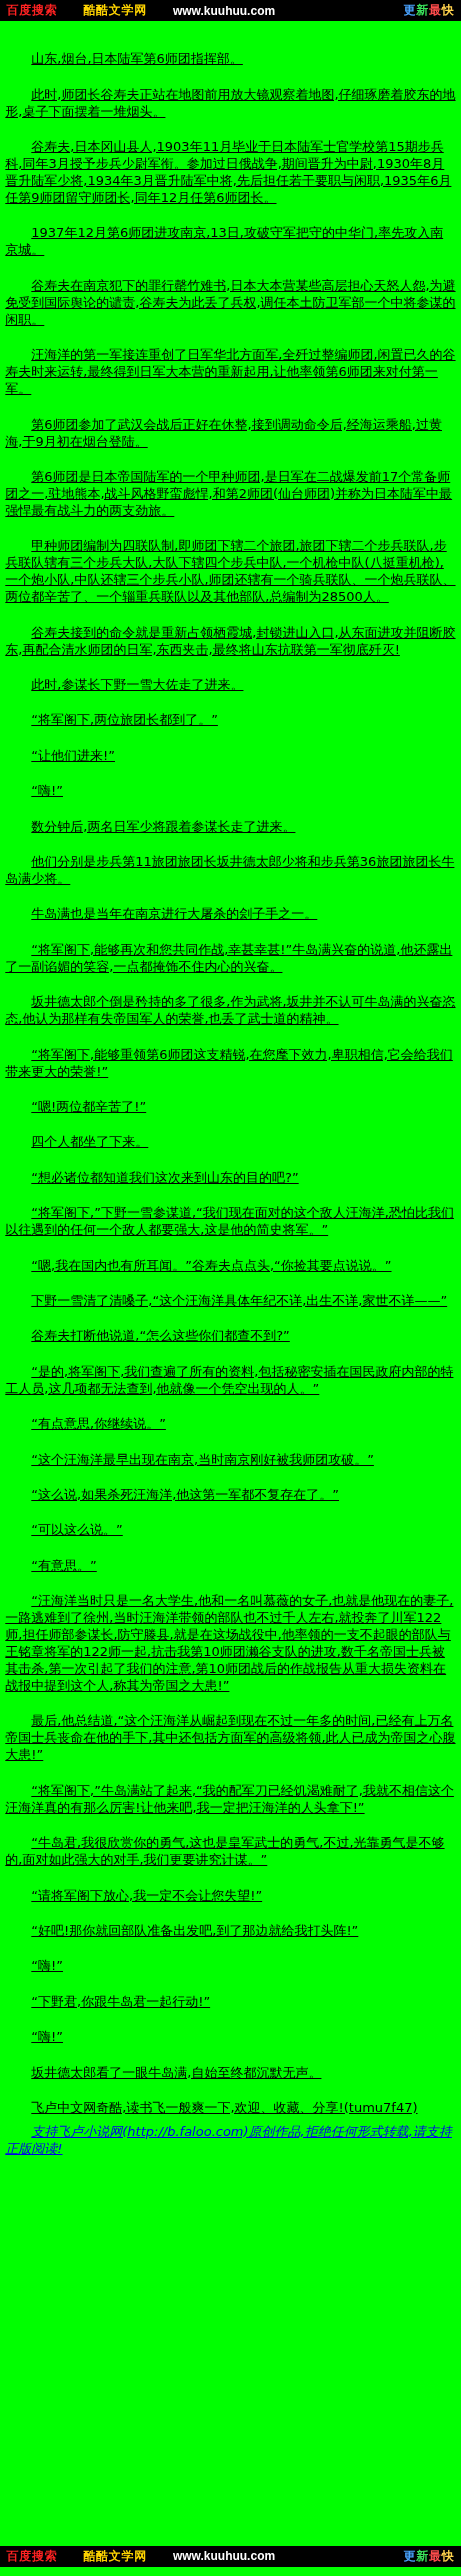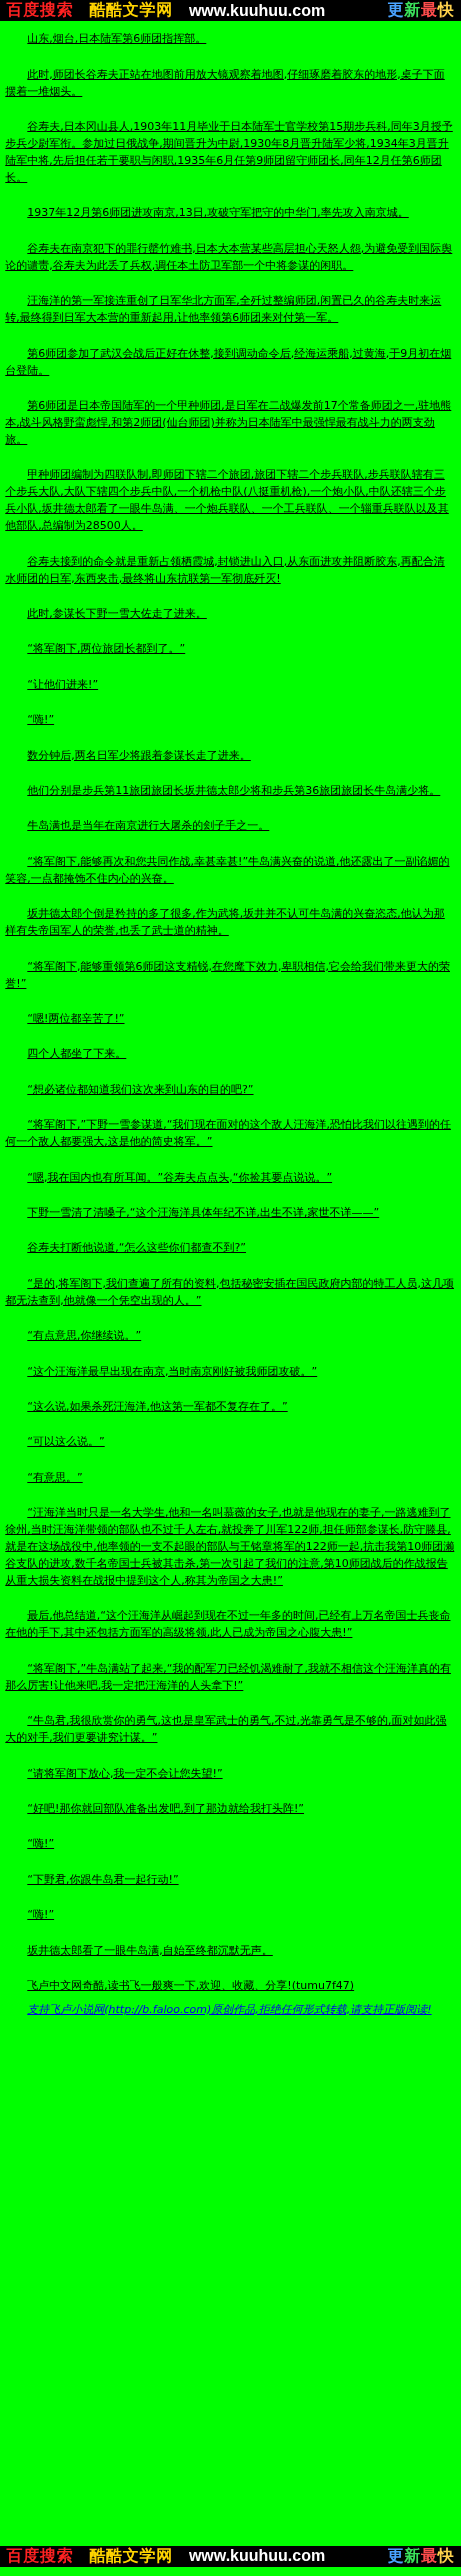--- a/index.html
+++ b/index.html
@@ -12,37 +12,38 @@
     flex-direction: column;
     overflow: hidden;
     box-sizing: border-box;
   }
   .banner {
     flex: 0 0 21px;
     background: #000000;
     display: flex;
     align-items: center;
     padding: 0 6.6px;
-    gap: 16px;
-    font-size: 16px;
+    gap: 26px;
+    font-size: 12px;
     font-weight: bold;
     letter-spacing: 0.7px;
     white-space: nowrap;
   }
   .banner .b1 { color: #ff2222; }
   .banner .b2 { color: #ffd400; }
   .banner .b3 { color: #ffffff; font-family: Liberation Sans, sans-serif; letter-spacing: 0; }
   .banner .spacer { flex: 1 1 auto; }
   .banner .banner-right span { font-weight: bold; }
   .content {
     flex: 1 1 auto;
     padding: 9.2px 5.3px 0 5.3px;
     color: #000000;
-    font-size: 11px;
+    font-size: 13px;
     line-height: 17px;
+    margin-top: 20px;
   }
   .para {
     margin: 0 0 18.4px 0;
     text-indent: 2em;
     text-decoration: underline;
     text-underline-offset: 1.3px;
     word-break: break-all;
   }
   .para.promo { margin-top: 4px; margin-bottom: 6.6px; }
   .para.link-line {
@@ -67,21 +68,21 @@
 <main class="content">
   <div id="novel-body">
       <p class="para">山东,烟台,日本陆军第6师团指挥部。</p>
       <p class="para">此时,师团长谷寿夫正站在地图前用放大镜观察着地图,仔细琢磨着胶东的地形,桌子下面摆着一堆烟头。</p>
       <p class="para">谷寿夫,日本冈山县人,1903年11月毕业于日本陆军士官学校第15期步兵科,同年3月授予步兵少尉军衔。参加过日俄战争,期间晋升为中尉,1930年8月晋升陆军少将,1934年3月晋升陆军中将,先后担任若干要职与闲职,1935年6月任第9师团留守师团长,同年12月任第6师团长。</p>
       <p class="para">1937年12月第6师团进攻南京,13日,攻破守军把守的中华门,率先攻入南京城。</p>
       <p class="para">谷寿夫在南京犯下的罪行罄竹难书,日本大本营某些高层担心天怒人怨,为避免受到国际舆论的谴责,谷寿夫为此丢了兵权,调任本土防卫军部一个中将参谋的闲职。</p>
       <p class="para">汪海洋的第一军接连重创了日军华北方面军,全歼过整编师团,闲置已久的谷寿夫时来运转,最终得到日军大本营的重新起用,让他率领第6师团来对付第一军。</p>
       <p class="para">第6师团参加了武汉会战后正好在休整,接到调动命令后,经海运乘船,过黄海,于9月初在烟台登陆。</p>
       <p class="para">第6师团是日本帝国陆军的一个甲种师团,是日军在二战爆发前17个常备师团之一,驻地熊本,战斗风格野蛮彪悍,和第2师团(仙台师团)并称为日本陆军中最强悍最有战斗力的两支劲旅。</p>
-      <p class="para">甲种师团编制为四联队制,即师团下辖二个旅团,旅团下辖二个步兵联队,步兵联队辖有三个步兵大队,大队下辖四个步兵中队,一个机枪中队(八挺重机枪),一个炮小队,中队还辖三个步兵小队,坂井德太郎看了一眼牛岛满、一个炮兵联队、一个工兵联队、一个辎重兵联队以及其他部队,总编制为28500人。</p>
+      <p class="para">甲种师团编制为四联队制,即师团下辖二个旅团,旅团下辖二个步兵联队,步兵联队辖有三个步兵大队,大队下辖四个步兵中队,一个机枪中队(八挺重机枪),一个炮小队,中队还辖三个步兵小队,师团还辖有一个骑兵联队、一个炮兵联队、两位都辛苦了、一个辎重兵联队以及其他部队,总编制为28500人。</p>
       <p class="para">谷寿夫接到的命令就是重新占领栖霞城,封锁进山入口,从东面进攻并阻断胶东,再配合清水师团的日军,东西夹击,最终将山东抗联第一军彻底歼灭!</p>
       <p class="para">此时,参谋长下野一雪大佐走了进来。</p>
       <p class="para">“将军阁下,两位旅团长都到了。”</p>
       <p class="para">“让他们进来!”</p>
       <p class="para">“嗨!”</p>
       <p class="para">数分钟后,两名日军少将跟着参谋长走了进来。</p>
       <p class="para">他们分别是步兵第11旅团旅团长坂井德太郎少将和步兵第36旅团旅团长牛岛满少将。</p>
       <p class="para">牛岛满也是当年在南京进行大屠杀的刽子手之一。</p>
       <p class="para">“将军阁下,能够再次和您共同作战,幸甚幸甚!”牛岛满兴奋的说道,他还露出了一副谄媚的笑容,一点都掩饰不住内心的兴奋。</p>
       <p class="para">坂井德太郎个倒是矜持的多了很多,作为武将,坂井并不认可牛岛满的兴奋恣态,他认为那样有失帝国军人的荣誉,也丢了武士道的精神。</p>

